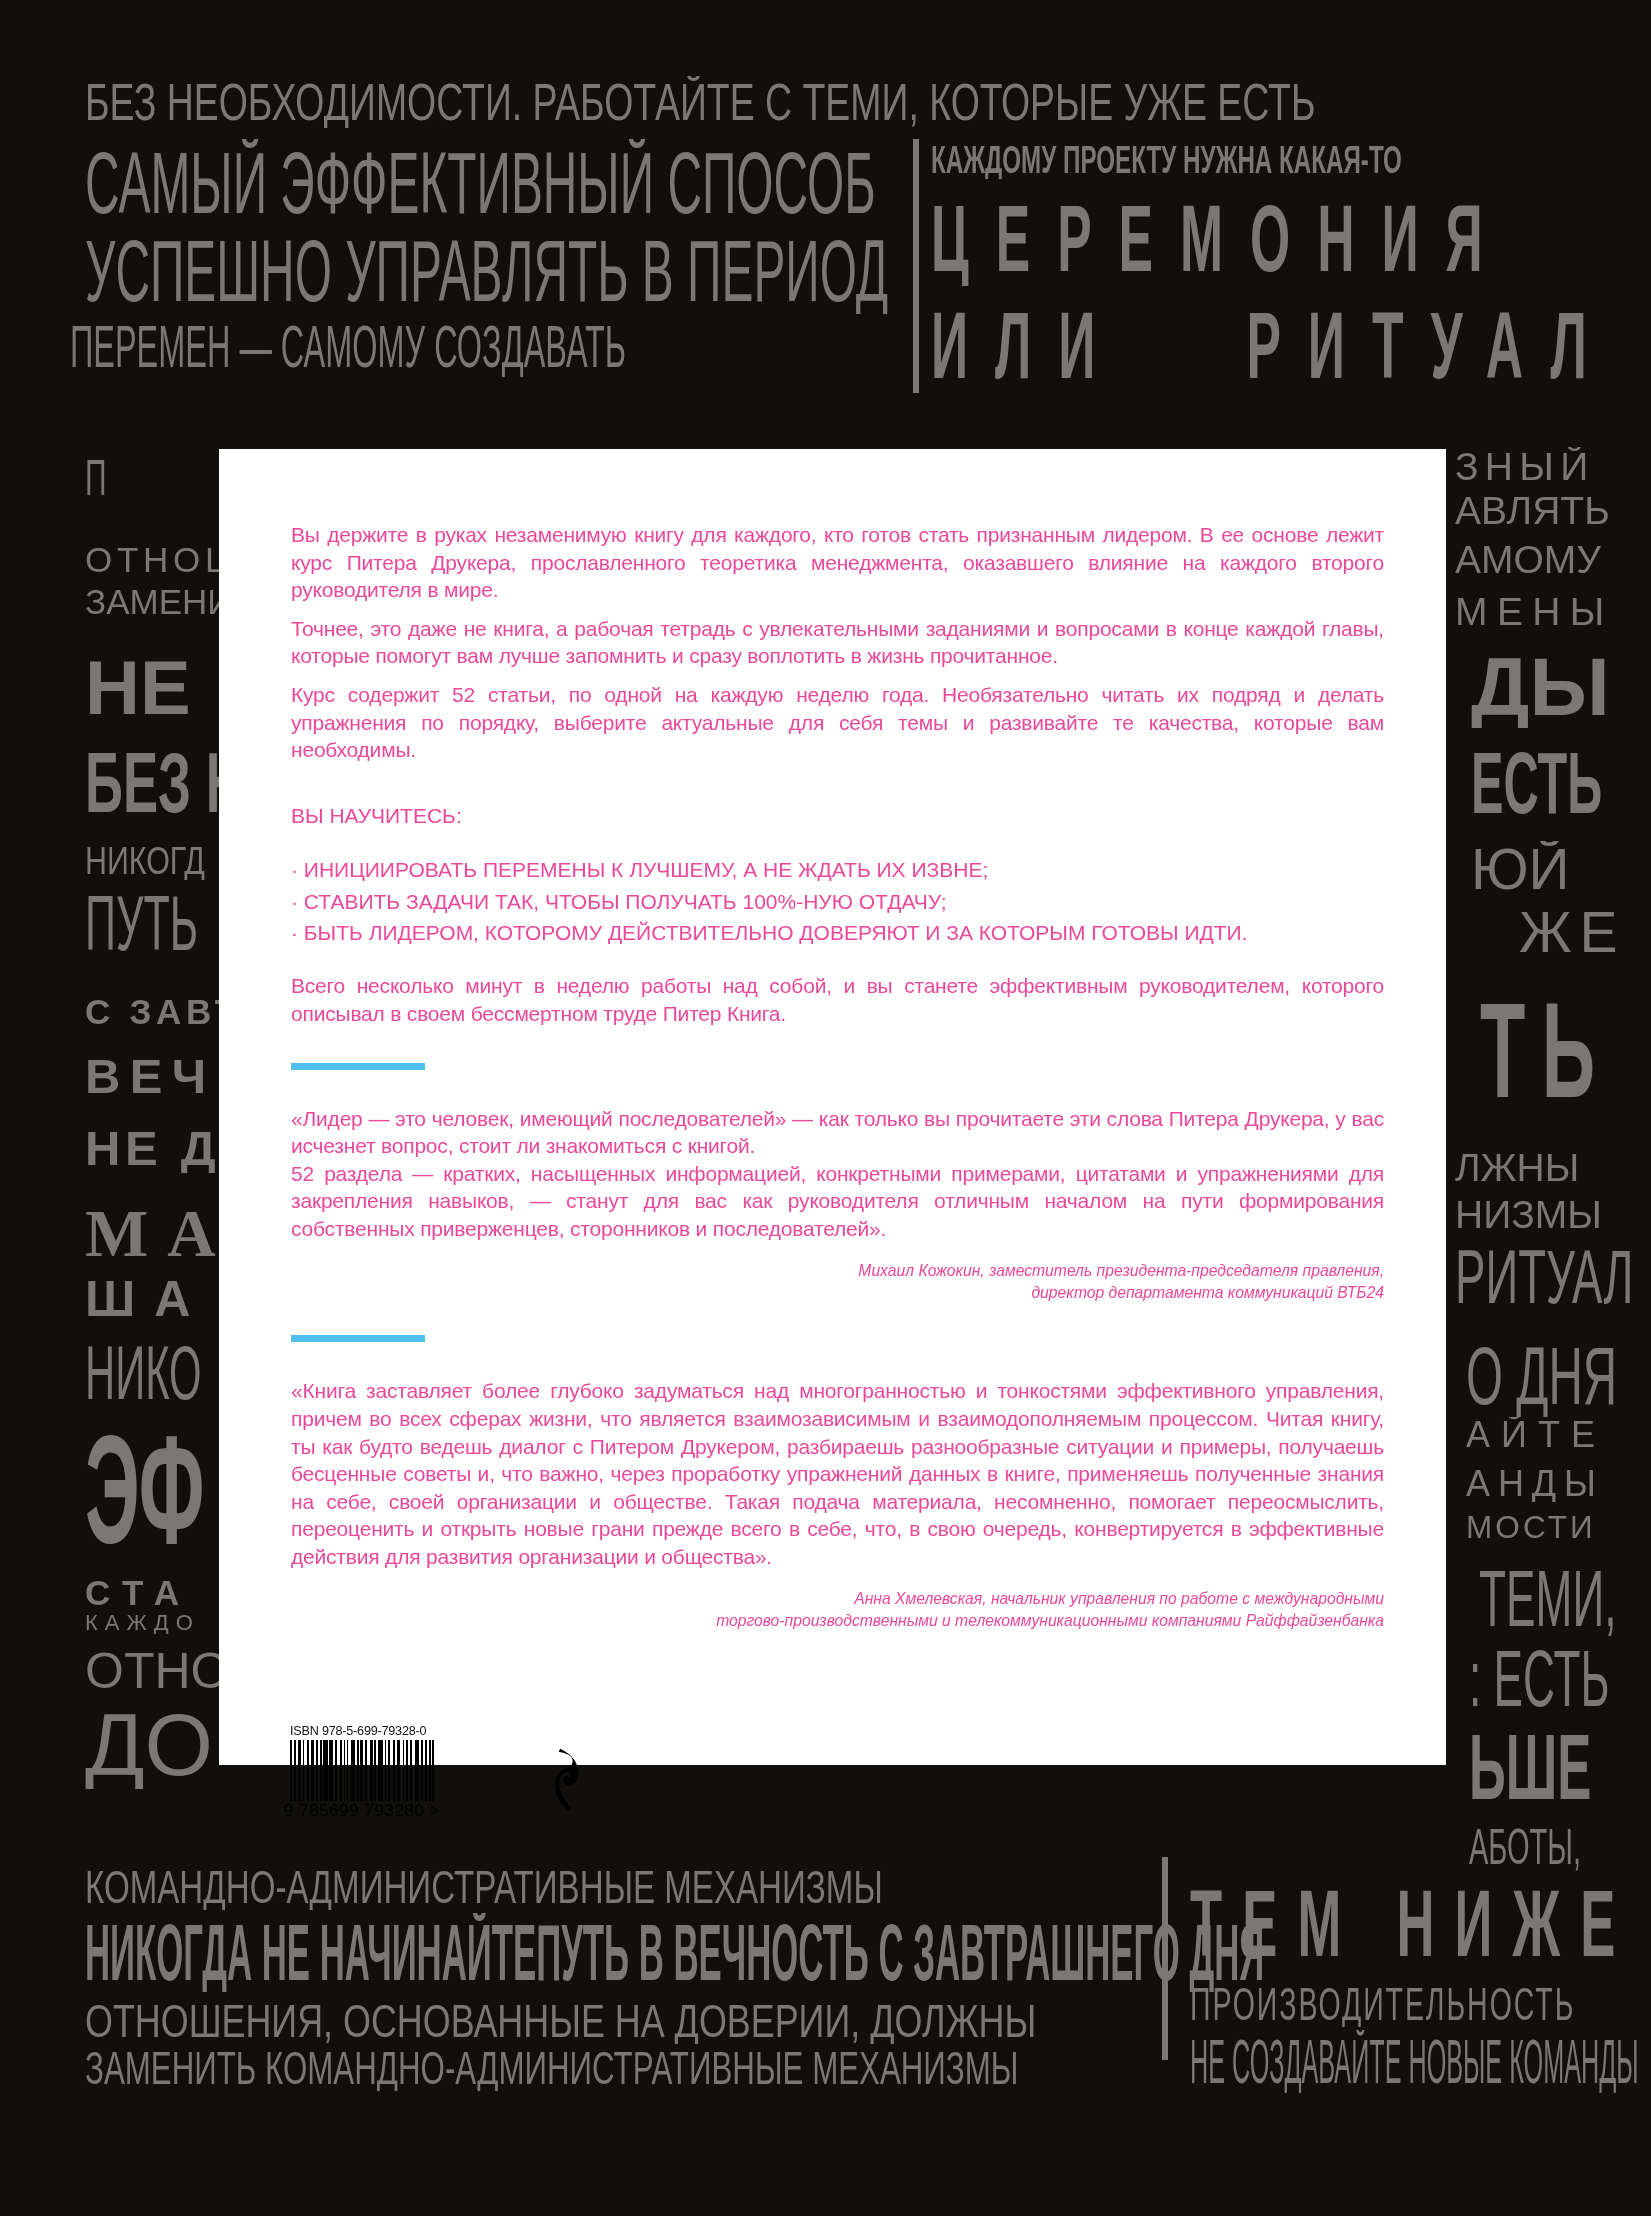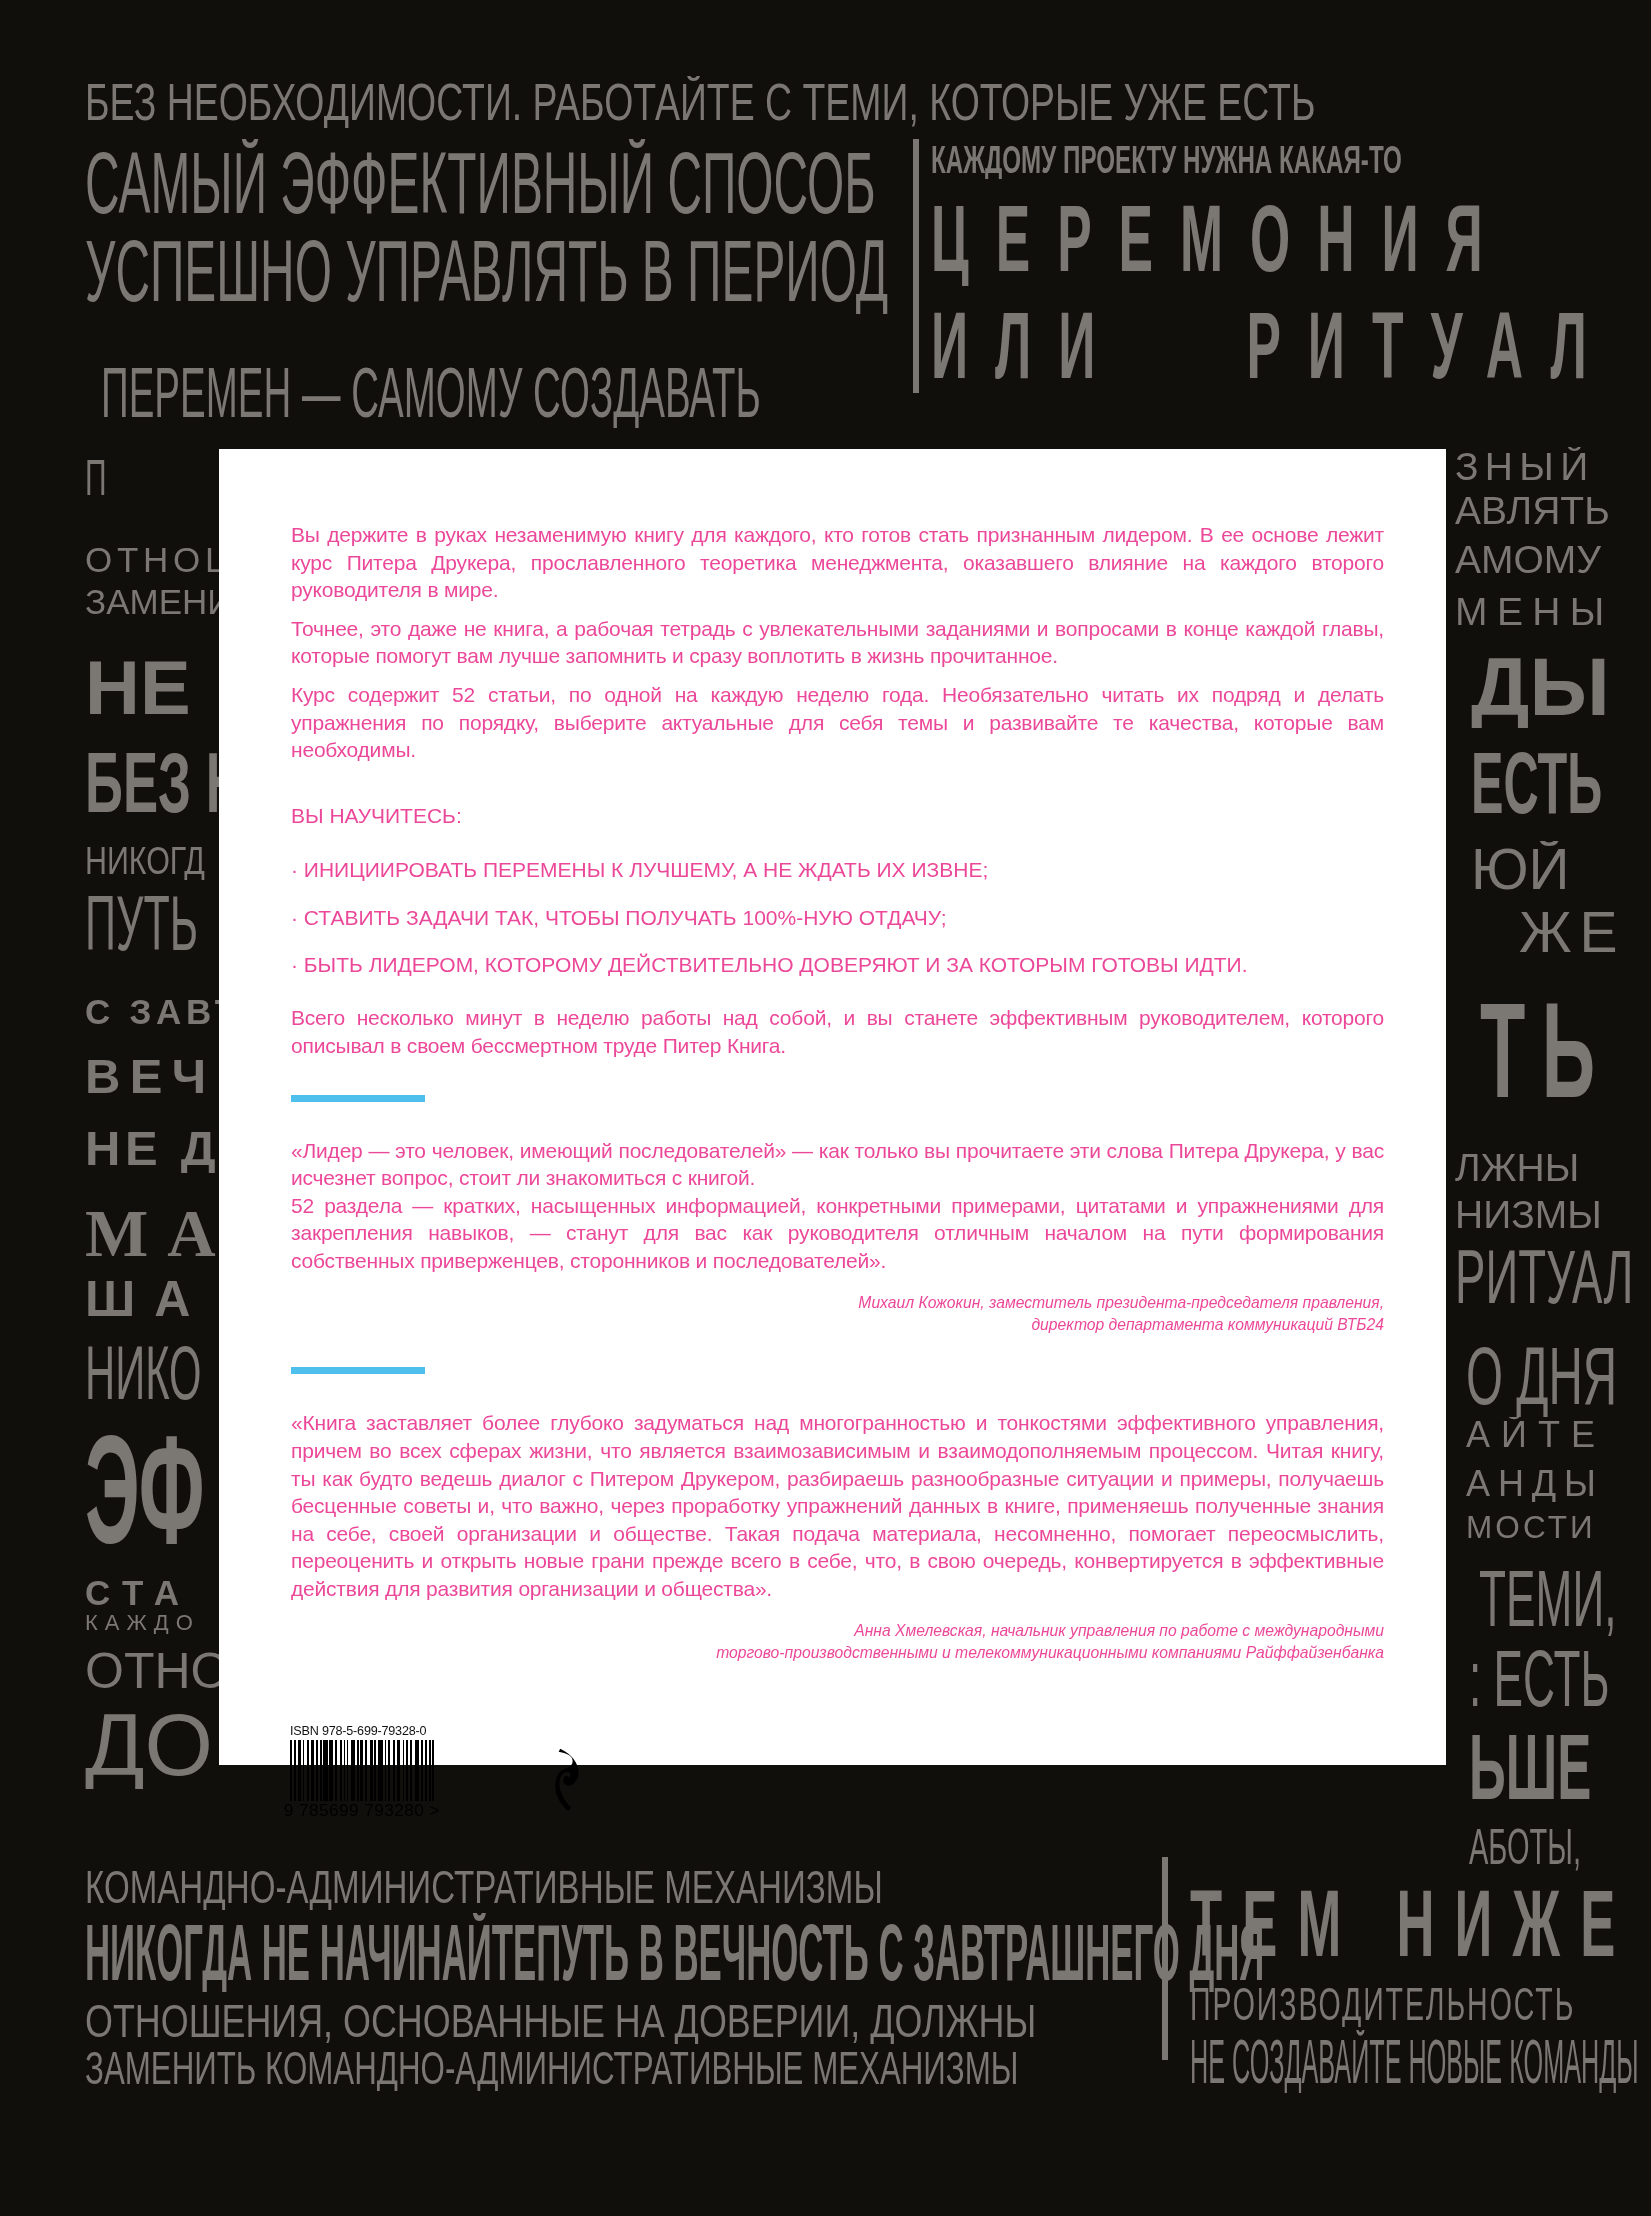--- a/index.html
+++ b/index.html
@@ -9,21 +9,21 @@
   .thin { font-weight:normal; }
   .bold { font-weight:bold; }
   .narrow { display:inline-block; transform-origin:left top; }
   .vbar { position:absolute; background:#7b7773; }
 
   .panel { position:absolute; left:219px; top:449px; width:1227px; height:1316px; background:#ffffff; }
   .panel-inner { position:absolute; left:72px; top:72px; width:1093px; color:#ec4899;
                  font-family:"Liberation Sans Narrow","Liberation Sans", sans-serif; }
   .p { font-size:21px; line-height:27.6px; margin:0 0 11px 0; text-align:justify; letter-spacing:-0.2px; }
   .learn-title { font-size:21px; line-height:27.6px; font-weight:normal; margin:38px 0 25px 0; text-transform:uppercase; }
-  .learn-item { font-size:21px; line-height:31.5px; margin:16px 0 0 0; text-transform:uppercase; }
+  .learn-item { font-size:21px; line-height:31.5px; margin:0 0 0 0; text-transform:uppercase; }
   .learn-list { margin:0 0 23.6px 0; }
   .accent { width:134px; height:7px; background:#4fc0ee; margin:35px 0 35px 0; }
   .attrib { font-size:15.7px; line-height:22px; font-style:italic; text-align:right; margin:17.3px 0 0 0; }
   .isbn-block { position:absolute; left:72px; top:1269px; }
   .isbn-text { font-size:12.6px; color:#111; position:absolute; left:0; top:0; white-space:nowrap; letter-spacing:-0.2px; }
   .barcode { position:absolute; left:0; top:15.7px; display:flex; height:61px; align-items:flex-start; }
   .barcode span { display:inline-block; background:#000; height:61px; }
   .barcode-digits { position:absolute; left:-6.3px; top:76px; font-size:17.3px; color:#000; white-space:nowrap; letter-spacing:0.4px; }
   .logo { position:absolute; left:264px; top:20.5px; }
 </style>
@@ -32,21 +32,21 @@
 
 <div class="bg thin" style="left:85px; top:76px; font-size:52px;">
   <span class="narrow" style="transform:scaleX(0.72);">БЕЗ НЕОБХОДИМОСТИ. РАБОТАЙТЕ С ТЕМИ, КОТОРЫЕ УЖЕ ЕСТЬ</span>
 </div>
 <div class="bg thin" style="left:85px; top:139px; font-size:87px;">
   <span class="narrow" style="transform:scaleX(0.55);">САМЫЙ ЭФФЕКТИВНЫЙ СПОСОБ</span>
 </div>
 <div class="bg thin" style="left:85px; top:227px; font-size:87px;">
   <span class="narrow" style="transform:scaleX(0.55);">УСПЕШНО УПРАВЛЯТЬ В ПЕРИОД</span>
 </div>
-<div class="bg thin" style="left:101px; top:318px; font-size:70px;margin-top:40px;">
+<div class="bg thin" style="left:70px; top:318px; font-size:59px;">
   <span class="narrow" style="transform:scaleX(0.55);">ПЕРЕМЕН — САМОМУ СОЗДАВАТЬ</span>
 </div>
 
 <div class="vbar" style="left:913px; top:139px; width:5.5px; height:254px;"></div>
 
 <div class="bg bold" style="left:931px; top:140px; font-size:39px;">
   <span class="narrow" style="transform:scaleX(0.62);">КАЖДОМУ ПРОЕКТУ НУЖНА КАКАЯ-ТО</span>
 </div>
 <div class="bg bold" style="left:931px; top:192px; font-size:94px; letter-spacing:49px;">
   <span class="narrow" style="transform:scaleX(0.55);">ЦЕРЕМОНИЯ</span>

